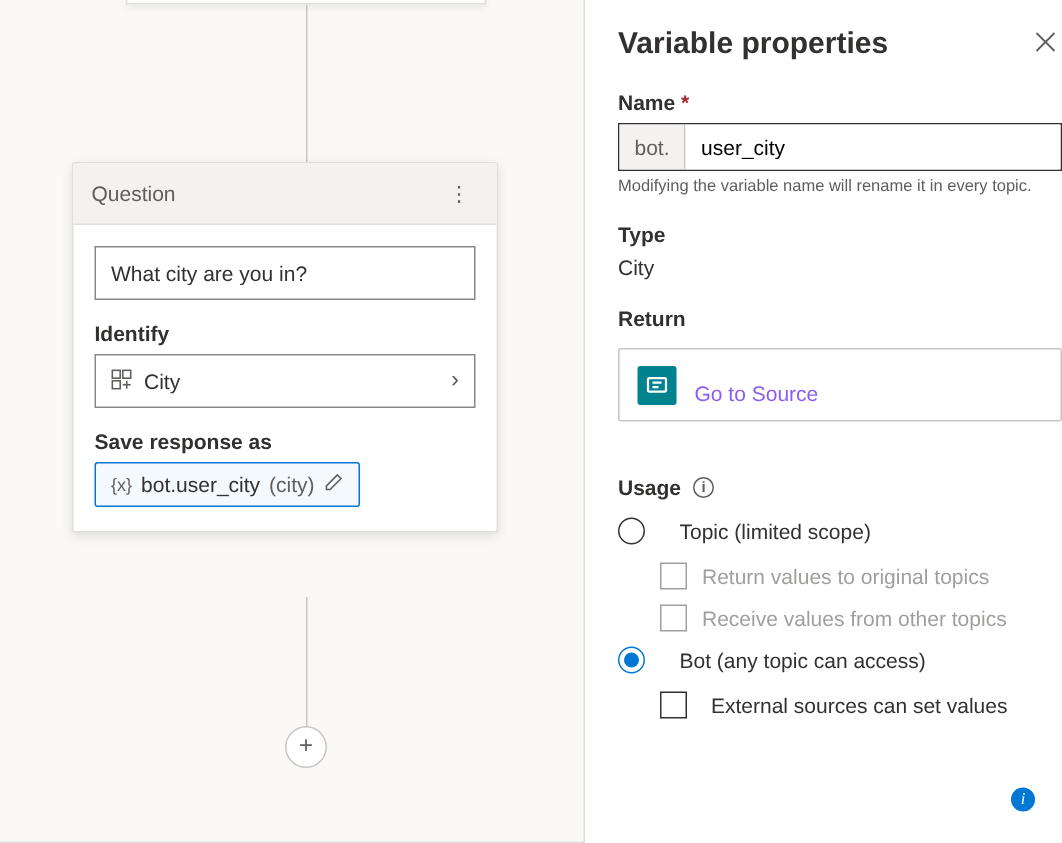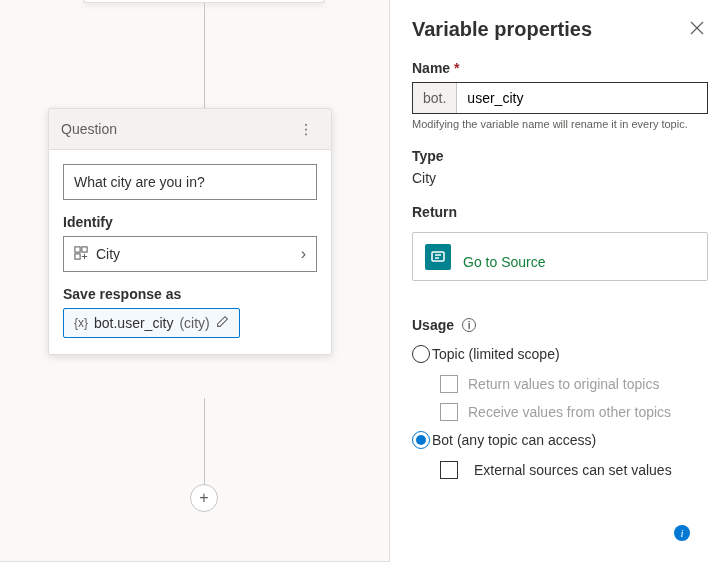--- a/index.html
+++ b/index.html
@@ -166,29 +166,29 @@
     padding:10px 12px;
     width:100%;
     cursor:pointer;
     margin-bottom:36px;
     background:#fff;
   }
   .source-icon {
     width:26px;height:26px;background:#00838f;border-radius:2px;
     display:flex;align-items:center;justify-content:center;
   }
-  .source-text { color:#15803d; font-size:14px;margin-top:11px; }
+  .source-text { color:#8b5cf6; font-size:14px;margin-top:11px; }
   .usage-header { display:flex; align-items:center; gap:8px; font-weight:600; margin-bottom:12px;}
   .info-icon {
     width:14px;height:14px;border:1px solid #605e5c;border-radius:50%;
     display:inline-flex;align-items:center;justify-content:center;
     font-size:10px;color:#605e5c;
   }
   .radio-row {
-    display:flex; align-items:center; gap:2px;
+    display:flex; align-items:center; gap:23px;
     margin-bottom:12px; cursor:pointer;
   }
   .radio {
     width:18px;height:18px;border:1px solid #323130;border-radius:50%;
     display:flex;align-items:center;justify-content:center;flex-shrink:0;
   }
   .radio.checked::after{
     content:"";width:10px;height:10px;background:#0078d4;border-radius:50%;
   }
   .radio.checked{border-color:#0078d4;}

